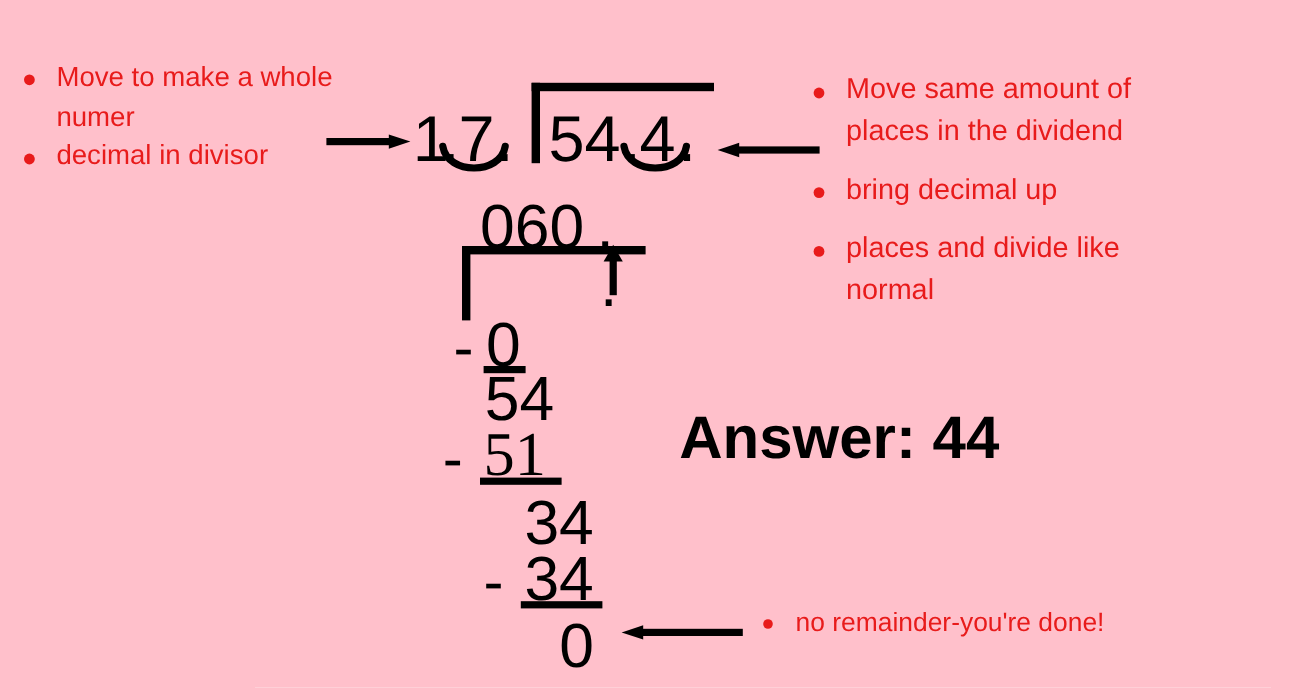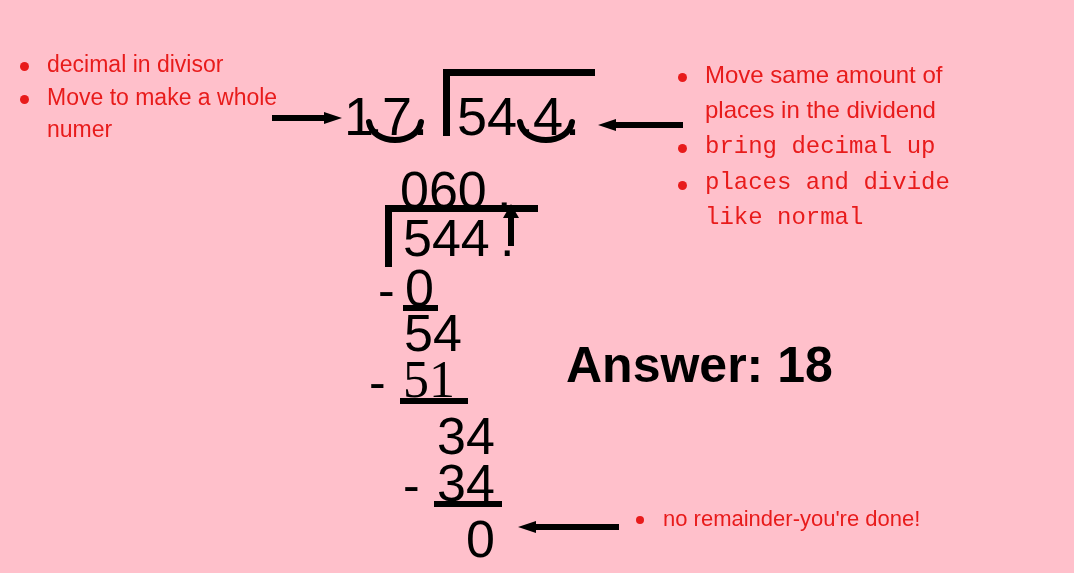--- a/index.html
+++ b/index.html
@@ -49,22 +49,21 @@
     line-height: 1.42;
   }
   #right-bullets {
     left: 670px;
     top: 58px;
     width: 330px;
     font-size: 24px;
     line-height: 1.45;
   }
   #right-bullets .bullet-item + .bullet-item {
-    margin-top: 2px;
-    font-family: Liberation Mono, monospace;
+    margin-top: 14px;
   }
 
   #bottom-bullet {
     left: 628px;
     top: 505px;
     width: 430px;
     font-size: 22px;
     line-height: 1.3;
   }
   #bottom-bullet .bullet-item::before {
@@ -126,24 +125,24 @@
     letter-spacing: 0px;
   }
 </style>
 </head>
 <body>
 
 <div id="slide">
 
   <ul class="bullet-list" id="left-bullets">
     <li class="bullet-item">
+      <span>Move to make a whole numer</span>
+    </li>
+    <li class="bullet-item">
       <span>decimal in divisor</span>
-    </li>
-    <li class="bullet-item">
-      <span>Move to make a whole numer</span>
     </li>
   </ul>
 
   <div class="arrow" style="left:272px; top:112px; width:70px; height:12px;">
     <div class="shaft" style="left:0; top:3px; width:55px; height:6px;"></div>
     <div class="head" style="left:52px; top:0px; border-top:6px solid transparent; border-bottom:6px solid transparent; border-left:18px solid #000;"></div>
   </div>
 
   <div class="math" style="left:344px; top:85px; font-size:54px;">1</div>
   <div class="math" style="left:368px; top:85px; font-size:54px;">.</div>
@@ -183,21 +182,20 @@
     </li>
   </ul>
 
   <div class="math" style="left:400px; top:160px; font-size:52px;">060</div>
   <div class="math" style="left:497px; top:160px; font-size:52px;">.</div>
 
   <div class="rule" style="left:385px; top:205px; width:7px; height:62px;"></div>
   <div class="rule" style="left:385px; top:205px; width:153px; height:7px;"></div>
 
 
-  <div class="math" style="left:403px; top:208px; font-size:52px;">544</div>
   <div class="math" style="left:500px; top:208px; font-size:52px;">.</div>
 
   <div class="arrow" style="left:503px; top:204px; width:16px; height:48px;">
     <div class="head" style="left:0px; top:0px; border-left:8px solid transparent; border-right:8px solid transparent; border-bottom:14px solid #000;"></div>
     <div class="shaft" style="left:5px; top:12px; width:6px; height:30px;"></div>
   </div>
 
   <div class="math" style="left:378px; top:261px; font-size:50px;">-</div>
   <div class="math" style="left:405px; top:258px; font-size:52px;">0</div>
   <div class="rule" style="left:403px; top:305px; width:35px; height:6px;"></div>
@@ -220,15 +218,15 @@
     <div class="head" style="left:0px; top:0px; border-top:6px solid transparent; border-bottom:6px solid transparent; border-right:18px solid #000;"></div>
     <div class="shaft" style="left:16px; top:3px; width:85px; height:6px;"></div>
   </div>
 
   <ul class="bullet-list" id="bottom-bullet">
     <li class="bullet-item">
       <span>no remainder-you're done!</span>
     </li>
   </ul>
 
-  <div id="answer">Answer: 18</div>
+  <div id="answer">Answer: 44</div>
 
 </div>
 
 </body></html>

